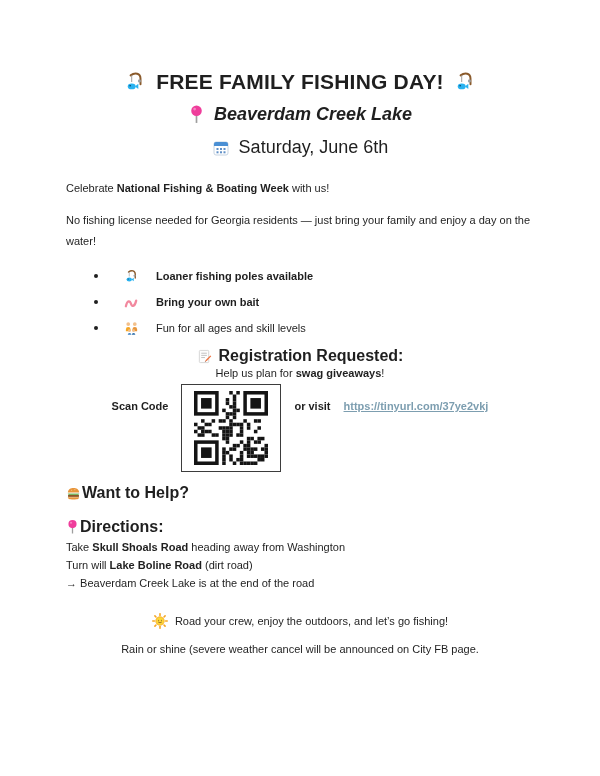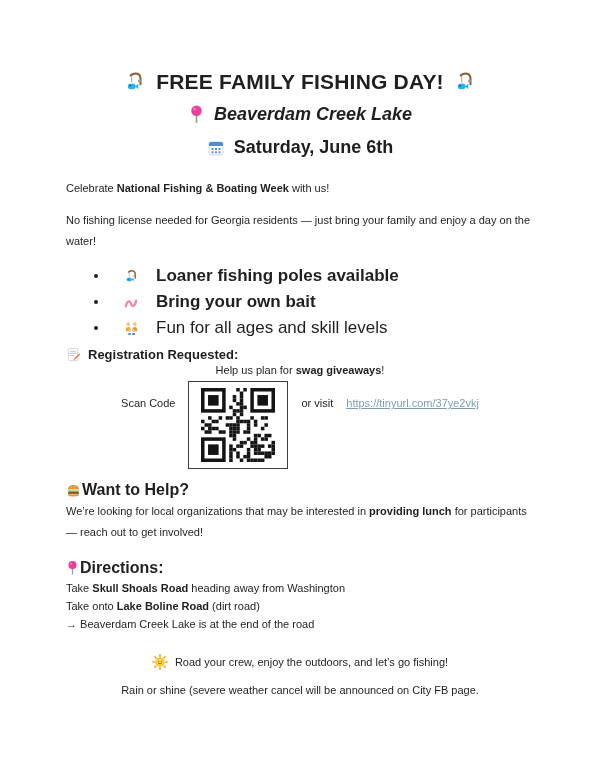--- a/index.html
+++ b/index.html
@@ -12,38 +12,38 @@
   }
   .page{width:600px;height:776px;box-sizing:border-box;padding:70px 66px 0 66px;}
   .center{text-align:center;}
   .ico{display:inline-block;vertical-align:-3px;}
   .ico svg{display:block;}
 
   
   .title-line{font-size:21px;font-weight:bold;letter-spacing:.2px;margin:0 0 10px 0;display:flex;align-items:center;justify-content:center;gap:10px;}
   .sub-line{font-size:18px;margin:0 0 11px 0;display:flex;align-items:center;justify-content:center;gap:9px;font-weight:bold;}
   .sub-line.loc{font-style:italic;}
-  .sub-line.b{font-weight:bold;margin-top:12px;}
+  .sub-line.b{font-weight:normal;margin-top:12px;}
 
   
   .para{font-size:11px;line-height:21px;margin:0 0 11px 0;}
   .para.first{margin-top:20px;}
   b,.bold{font-weight:bold;}
 
   ul.feat{list-style:none;margin:7px 0 6px 0;padding:0;}
-  ul.feat li{display:flex;align-items:center;gap:17px;font-size:17px;line-height:26px;padding-left:28px;}
+  ul.feat li{display:flex;align-items:center;gap:17px;font-size:11px;line-height:26px;padding-left:28px;}
   ul.feat li .dot{width:4px;height:4px;border-radius:50%;background:#1f1f1f;margin-right:9px;flex:0 0 auto;}
   ul.feat li.fw-bold .txt{font-weight:bold;}
 
   
-  .reg-head{font-size:13px;font-weight:bold;margin:6px 0 2px 0;display:flex;align-items:center;justify-content:flex-start;gap:7px;}
+  .reg-head{font-size:16px;font-weight:bold;margin:6px 0 2px 0;display:flex;align-items:center;justify-content:center;gap:7px;}
   .reg-sub{font-size:11px;margin:0 0 5px 0;}
 
   .qr-row{display:flex;justify-content:center;align-items:flex-start;gap:13px;margin:0 0 12px 0;}
-  .qr-row .side{font-size:11px;margin-top:16px;}
+  .qr-row .side{font-size:11px;margin-top:16px;font-weight:bold;}
   .qr-box{border:1.5px solid #3d3d3d;background:#fff;padding:6px 12px;}
   .qr-box svg{display:block;}
   a.link{text-decoration:underline;}
 
   
   .sec-head{font-size:16px;font-weight:bold;margin:2px 0 2px 0;display:flex;align-items:center;gap:1px;}
   .sec-head.pad{margin-top:16px;}
   .dir-line{font-size:11px;line-height:18px;margin:0;}
   .dir-line.first{margin-top:2px;}
 
@@ -308,34 +308,33 @@
           <path d="M2 7 C2 3.5 5 2 8 2 C11 2 14 3.5 14 7 Z" fill="#e8953a"></path>
           <circle cx="6" cy="4.4" r="0.5" fill="#fff3df"></circle>
           <circle cx="9.5" cy="4" r="0.5" fill="#fff3df"></circle>
           <path d="M1.8 8 h12.4 l-1 1.6 h-10.4 Z" fill="#7bb662"></path>
           <rect x="2.2" y="9.6" width="11.6" height="2" fill="#8d5524"></rect>
           <path d="M2 12 h12 a0 0 0 0 1 0 0 c0 1.6 -1.2 2.4 -6 2.4 c-4.8 0 -6 -0.8 -6 -2.4 Z" fill="#e8953a"></path>
         </svg>
     </span>
     <span>Want to Help?</span>
   </div>
-  <p class="para" style="margin-bottom:0;"><span>We’re looking for local organizations that may be interested in </span><b>providing lunch</b><span> for participants — reach out to get involved!</span></p>
 
   <div class="sec-head pad">
     <span class="ico">
       <svg width="13" height="16" viewBox="0 0 16 18">
           <line x1="8" y1="9" x2="8" y2="17" stroke="#9e9e9e" stroke-width="1.6"></line>
           <circle cx="8" cy="5.4" r="5" fill="#ef3d9b"></circle>
           <circle cx="6.2" cy="3.8" r="1.3" fill="#f784c2"></circle>
         </svg>
     </span>
     <span>Directions:</span>
   </div>
   <p class="dir-line first"><span>Take </span><b>Skull Shoals Road</b><span> heading away from Washington</span></p>
-  <p class="dir-line"><span>Take onto </span><b>Lake Boline Road</b><span> (dirt road)</span></p>
+  <p class="dir-line"><span>Turn will </span><b>Lake Boline Road</b><span> (dirt road)</span></p>
   <p class="dir-line">→ Beaverdam Creek Lake is at the end of the road</p>
 
   <div class="close1">
     <span class="ico">
       <svg width="16" height="16" viewBox="0 0 16 16">
           <g stroke="#f5a623" stroke-width="1.6" stroke-linecap="round">
             <line x1="8" y1="0.8" x2="8" y2="2.4"></line>
             <line x1="8" y1="13.6" x2="8" y2="15.2"></line>
             <line x1="0.8" y1="8" x2="2.4" y2="8"></line>
             <line x1="13.6" y1="8" x2="15.2" y2="8"></line>

